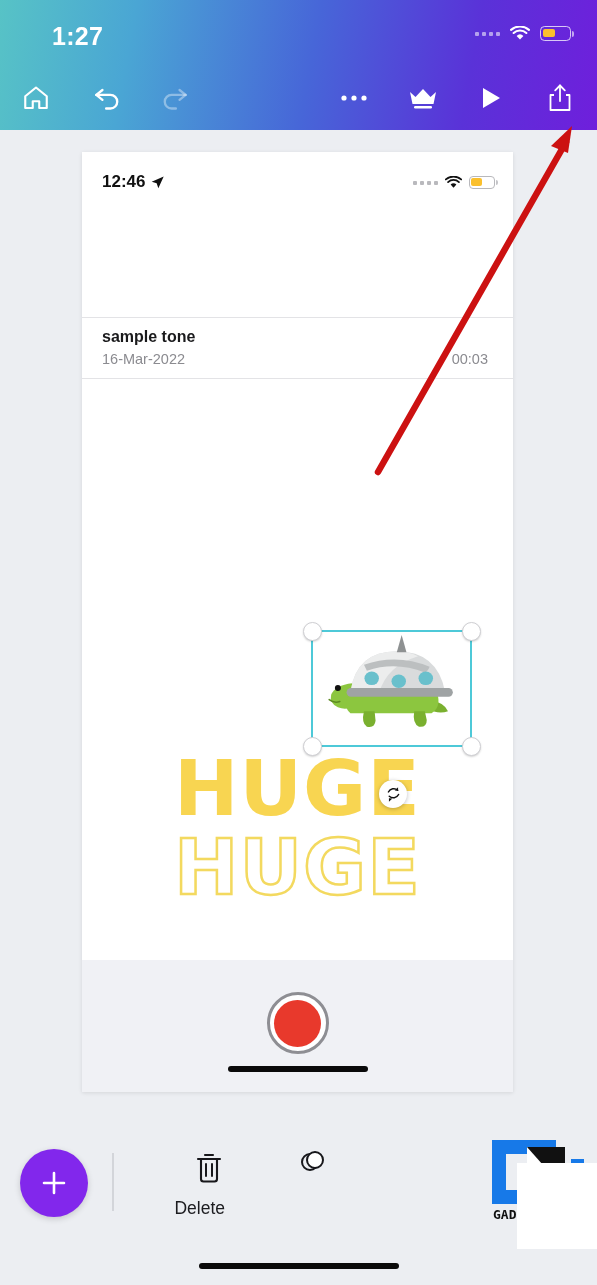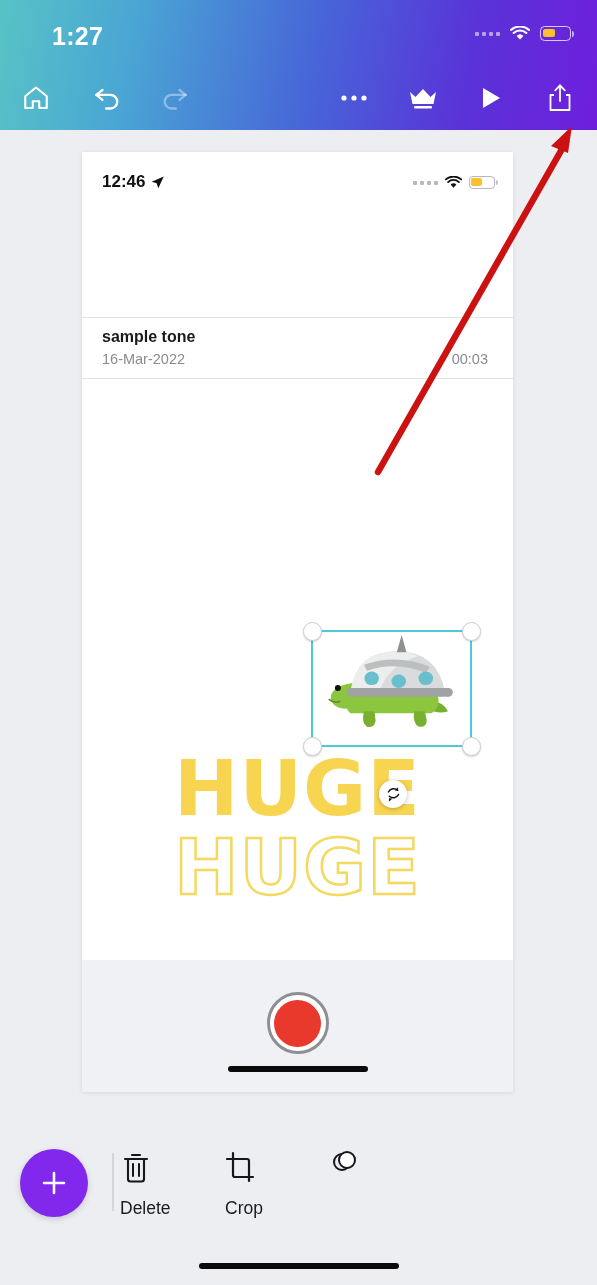--- a/index.html
+++ b/index.html
@@ -155,21 +155,21 @@
   .add-btn {
     position:absolute; left:20px; top:24px; width:68px; height:68px; border-radius:50%;
     background:#8227ec; display:flex; align-items:center; justify-content:center;
     box-shadow:0 2px 6px rgba(0,0,0,.16);
   }
   .divider {
     position:absolute; left:112px; top:28px; width:1.5px; height:58px; background:#d3d5da;
   }
   .tools { position:absolute; left:120px; top:18px; width:477px; height:100px; display:flex; }
   .tool {
-    flex:0 0 105px; display:flex; flex-direction:column; align-items:flex-start; gap:13px;
+    flex:0 0 105px; display:flex; flex-direction:column; align-items:flex-end; gap:13px;
     padding-top:8px;
   }
   .tool-label { font-size:17.5px; color:#1c1c20; }
   .bb-home-ind {
     position:absolute; left:50%; bottom:16px; transform:translateX(-50%);
     width:200px; height:6px; border-radius:3px; background:#0a0a0a;
   }
 
   
   .watermark { position:absolute; right:0; bottom:36px; width:110px; height:124px; overflow:hidden; }
@@ -372,37 +372,40 @@
       <div class="tool">
         <svg width="32" height="34" viewBox="0 0 32 34">
           <path d="M12 4 h8 M5 8 h22" stroke="#17171b" stroke-width="2.1" stroke-linecap="round"></path>
           <path d="M8 8 v20 a2.5 2.5 0 0 0 2.5 2.5 h11 A2.5 2.5 0 0 0 24 28 V8" fill="none" stroke="#17171b" stroke-width="2.1" stroke-linejoin="round"></path>
           <path d="M13 13 v12 M19 13 v12" stroke="#17171b" stroke-width="2" stroke-linecap="round"></path>
         </svg>
         <span class="tool-label">Delete</span>
       </div>
 
 
-      <div class="tool">
-        <svg width="32" height="34" viewBox="0 0 32 34">
-          <path d="M8 2 V24 a2 2 0 0 0 2 2 H28" fill="none" stroke="#17171b" stroke-width="2.2" stroke-linecap="round" stroke-linejoin="round"></path>
-          <path d="M2 8 H22 a2 2 0 0 1 2 2 V30" fill="none" stroke="#17171b" stroke-width="2.2" stroke-linecap="round" stroke-linejoin="round"></path>
-        </svg>
-        <span class="tool-label">Crop</span>
-      </div>
 
 
       <div class="tool">
         <svg width="32" height="34" viewBox="0 0 32 34">
           <circle cx="12" cy="11" r="8" fill="none" stroke="#17171b" stroke-width="2"></circle>
           <circle cx="17" cy="9" r="8" fill="#fff" stroke="#17171b" stroke-width="2"></circle>
         </svg>
         <span class="tool-label"></span>
       </div>
 
     </div>
 
     <div class="bb-home-ind"></div>
 
+    <div class="watermark">
+      <svg width="110" height="124" viewBox="0 0 110 124">
+        <path d="M12 22 H62 V72 H12 Z" fill="none" stroke="#1779e8" stroke-width="14"></path>
+        <path d="M40 22 H78 V62 H40 Z" fill="#111"></path>
+        <path d="M40 22 L56 40 L40 44 Z" fill="#fff"></path>
+        <rect x="84" y="34" width="13" height="42" fill="#1779e8"></rect>
+        <text x="6" y="94" font-family="DejaVu Sans Mono, monospace" font-size="13" font-weight="700" fill="#111">GAD</text>
+      </svg>
+      <div class="wm-white"></div>
+    </div>
 
   </div>
 
 </div>
 
 </body></html>

